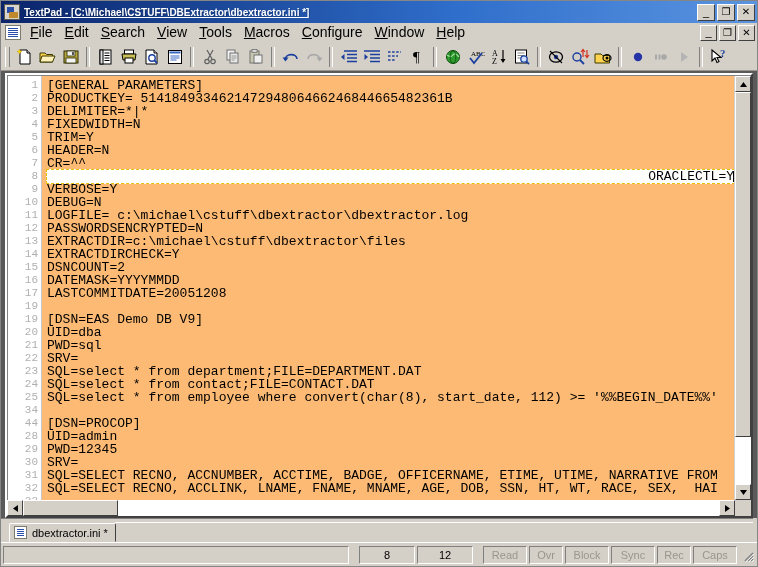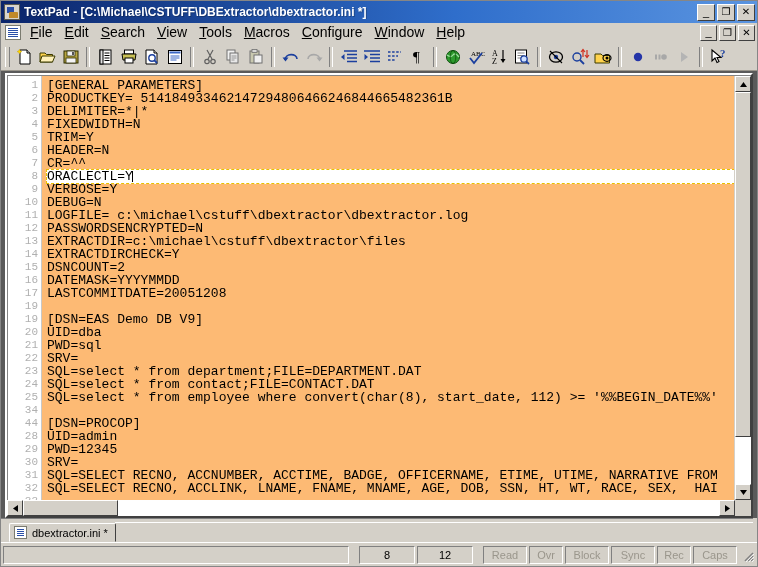--- a/index.html
+++ b/index.html
@@ -46,28 +46,29 @@
     background: #2a4fa8;
   }
   .title-icon::after {
     content: "";
     position: absolute; left: 4px; bottom: 1px; width: 9px; height: 6px;
     background: #c08a2a;
     border-radius: 1px 1px 0 0;
   }
   .title-text {
     color: #ffffff;
-    font-size: 12px;
+    font-size: 10px;
     font-weight: bold;
     font-family: "Liberation Sans", sans-serif;
     white-space: nowrap;
     letter-spacing: 0px;
     flex: 1 1 auto;
     overflow: hidden;
     text-shadow: 1px 1px 0 rgba(0,0,0,0.25);
+    text-decoration: underline;
   }
   .winbtns { display: flex; gap: 2px; flex: 0 0 auto; }
   .winbtn {
     width: 18px; height: 17px;
     background: #d4d0c8;
     border: 1px solid;
     border-color: #ffffff #404040 #404040 #ffffff;
     box-sizing: border-box;
     position: relative;
     font-size: 9px;
@@ -217,20 +218,21 @@
     position: relative;
   }
   .code .ln { height: 13px; position: relative; }
   .code .ln.current {
     border: 1px dashed #e8c000;
     margin: -1px -1px;
     padding: 0;
     height: 13px;
     box-sizing: content-box;
     background: #ffffff;
+    text-align: right;
   }
   .caret {
     display: inline-block;
     width: 1px;
     height: 11px;
     background: #000;
     vertical-align: -2px;
     margin-left: -1px;
   }
 

